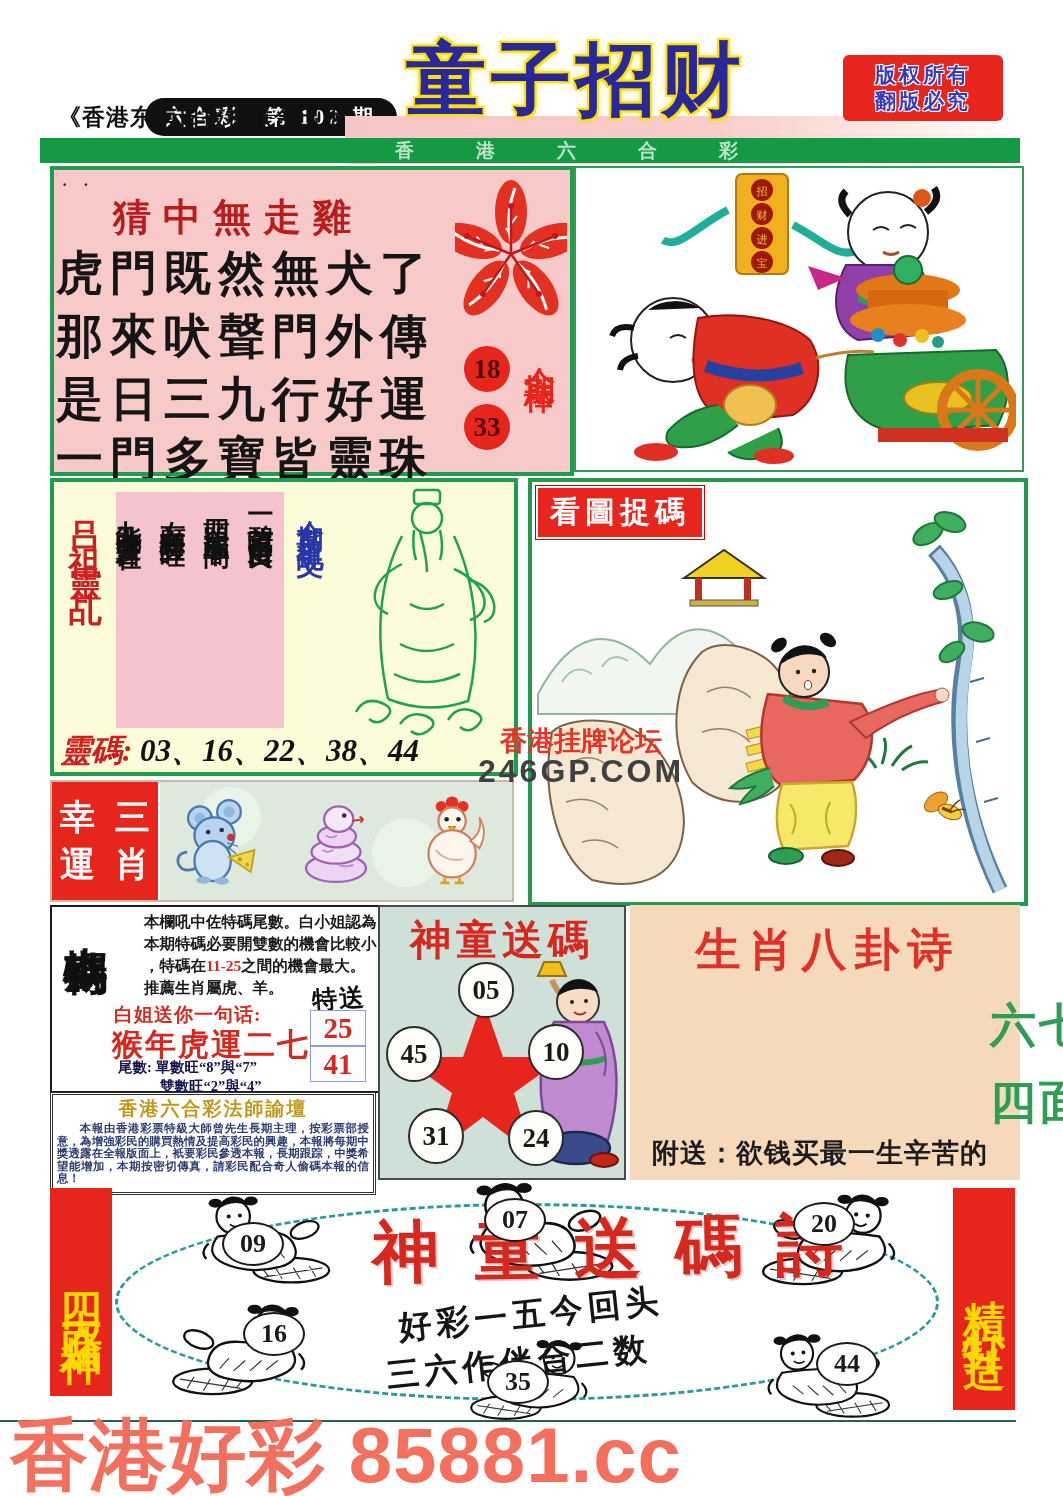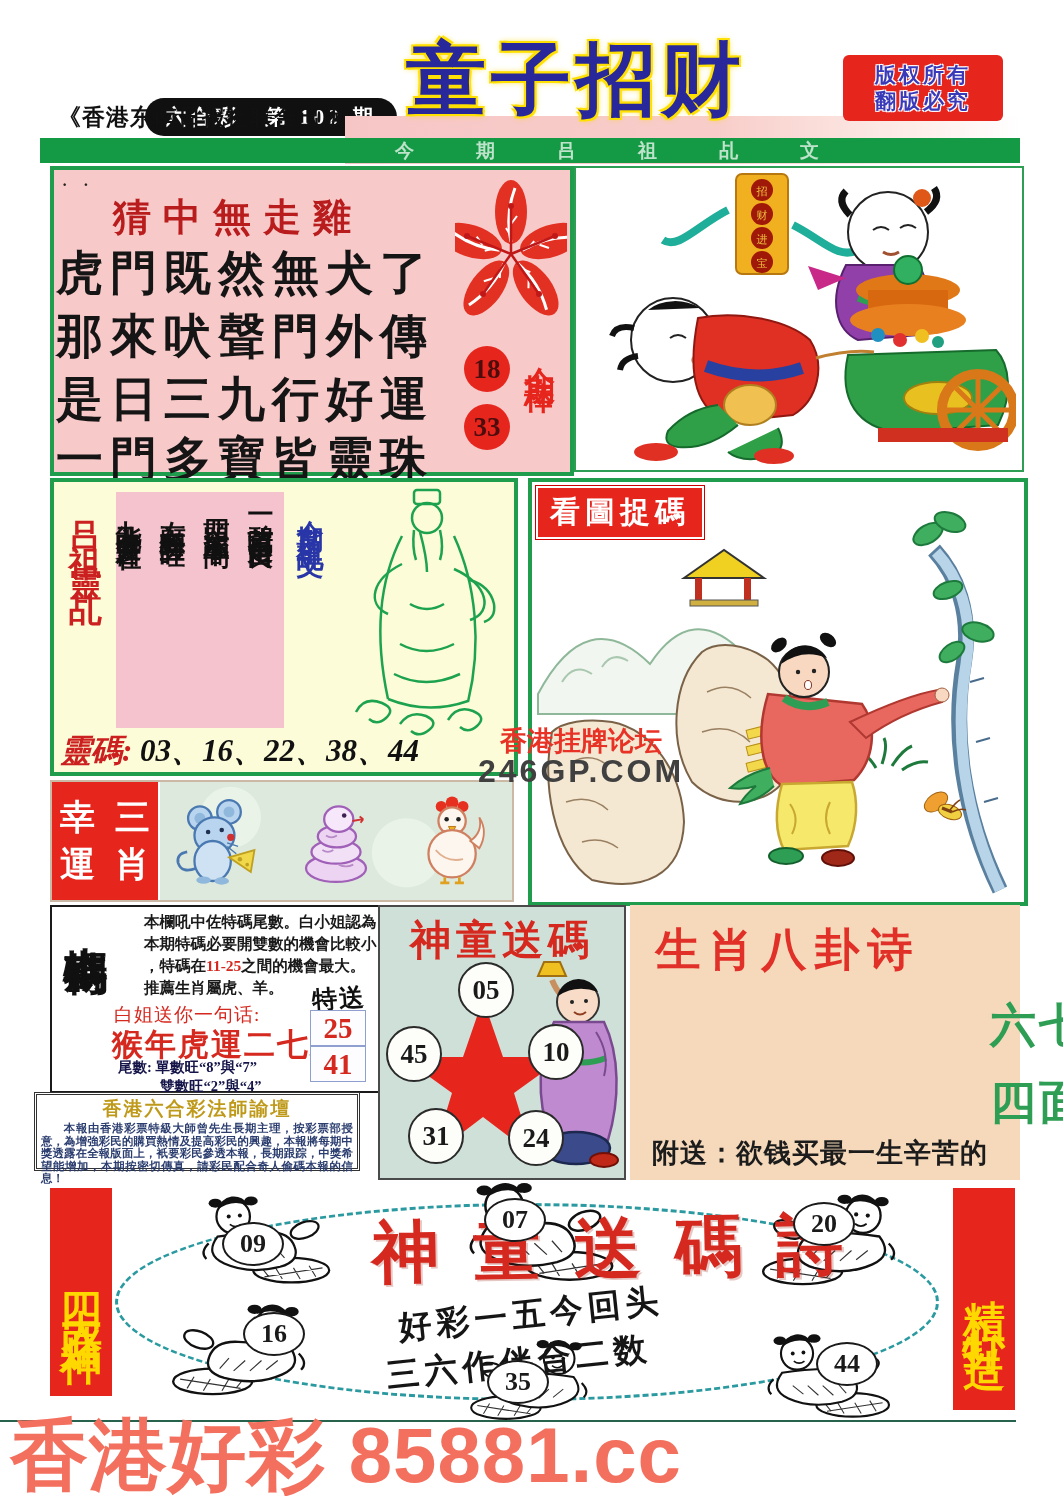--- a/index.html
+++ b/index.html
@@ -56,27 +56,27 @@
     border-right:2px solid #fff;}
   .lucky-label div{color:#fff;font-size:35px;font-weight:900;letter-spacing:10px;line-height:1.35;margin-left:10px;}
   .lucky-animals{flex:1;display:flex;align-items:center;justify-content:space-around;
     background:radial-gradient(circle at 20% 30%,#e9f3e8 0 30px,transparent 31px),
                radial-gradient(circle at 70% 60%,#e9f3e8 0 34px,transparent 35px),#dde9dd;}
 
   
   .tema-box{left:50px;top:905px;width:326px;height:184px;background:#fff;border:2px solid #1a1a1a;}
   .tema-label{writing-mode:vertical-rl;font-size:44px;font-weight:900;color:#101010;letter-spacing:2px;}
   .tema-par{left:60px;top:6px;width:262px;font-size:15.5px;font-weight:bold;color:#1a1a1a;line-height:22px;}
-  .tema-red1{color:#d5281e;font-size:19px;font-weight:400;letter-spacing:1px;}
+  .tema-red1{color:#d5281e;font-size:19px;font-weight:700;letter-spacing:1px;}
   .tema-red2{color:#d5281e;font-size:31px;font-weight:900;letter-spacing:2px;white-space:nowrap;}
   .tema-tail{font-size:14.5px;font-weight:900;color:#15154a;line-height:19px;}
   .gift-label{font-size:25px;font-weight:900;color:#101010;letter-spacing:2px;transform:rotate(-4deg);}
   .gift-num{width:54px;height:34px;border:1px solid #8fa0d0;background:#fdfdff;color:#d5281e;
     font-size:29px;font-weight:900;display:flex;align-items:center;justify-content:center;}
-  .fashi-box{left:34px;top:1092px;width:326px;height:79px;background:#fff;border:3px double #333;box-sizing:border-box;}
+  .fashi-box{left:50px;top:1092px;width:326px;height:103px;background:#fff;border:3px double #333;box-sizing:border-box;}
   .fashi-title{text-align:center;font-size:19px;font-weight:900;color:#bf9a1a;letter-spacing:2px;margin-top:1px;}
   .fashi-body{font-size:11.4px;font-weight:bold;color:#2c3e70;line-height:12.6px;padding:0 4px;text-align:justify;text-indent:2em;}
   .shentong-box{left:378px;top:905px;width:248px;height:275px;background:#cfe0d8;border:2px solid #4a4a4a;box-sizing:border-box;}
   .shentong-title{width:100%;text-align:center;top:8px;font-size:41px;font-weight:900;color:#d5281e;letter-spacing:5px;}
   .num-circle{width:52px;height:52px;border-radius:50%;background:#fdfdfa;border:2px solid #2a2a2a;
     color:#1a1a1a;font-size:27px;font-weight:bold;display:flex;align-items:center;justify-content:center;z-index:3;}
   .bagua-box{left:630px;top:905px;width:390px;height:275px;background:#f6d9ba;}
   .bagua-title{width:100%;text-align:center;top:14px;font-size:45px;font-weight:900;color:#e03028;letter-spacing:8px;}
   .bagua-line{width:100%;text-align:center;font-size:46px;font-weight:900;color:#2f9e55;letter-spacing:3px;white-space:nowrap;}
   .bagua-extra{left:22px;top:230px;font-size:27px;font-weight:900;color:#1c1c1c;letter-spacing:1px;}
@@ -102,21 +102,21 @@
 
   <div class="abs issue-pill">六合彩　第 102 期</div>
   <div class="abs publisher">《香港东南日报社联合出版》</div>
   <div class="abs pink-strip"></div>
   <div class="abs main-title">童子招财</div>
   <div class="abs copyright">
     <div>版权所有</div>
     <div>翻版必究</div>
   </div>
   <div class="abs green-bar">
-    <span>今期吕祖乩文</span>
+    <span>香港六合彩</span>
   </div>
 
   <div class="abs poem-box"></div>
   <div class="abs poem-dots">· ·</div>
   <div class="abs poem-title">猜中無走雞</div>
   <div class="abs poem-line" style="top:242px;">虎門既然無犬了</div>
   <div class="abs poem-line" style="top:305px;">那來吠聲門外傳</div>
   <div class="abs poem-line" style="top:368px;">是日三九行好運</div>
   <div class="abs poem-line" style="top:428px;">一門多寶皆靈珠</div>
 
@@ -387,21 +387,21 @@
     <ellipse cx="56" cy="188" rx="34" ry="16" fill="#3a4a8a" stroke="#1c2850" stroke-width="2.5"></ellipse>
     <ellipse cx="84" cy="200" rx="14" ry="7" fill="#c02818" stroke="#701008" stroke-width="2"></ellipse>
   </svg>
   <div class="abs num-circle" style="left:458px;top:962px;">05</div>
   <div class="abs num-circle" style="left:386px;top:1026px;">45</div>
   <div class="abs num-circle" style="left:528px;top:1024px;">10</div>
   <div class="abs num-circle" style="left:408px;top:1108px;">31</div>
   <div class="abs num-circle" style="left:508px;top:1110px;">24</div>
 
   <div class="abs bagua-box"></div>
-  <div class="abs bagua-title" style="left:630px;top:920px;width:316px;">生肖八卦诗</div>
+  <div class="abs bagua-title" style="left:630px;top:920px;width:316px;padding-left:40px;">生肖八卦诗</div>
   <div class="abs bagua-line" style="left:630px;top:995px;">六七都配三字后</div>
   <div class="abs bagua-line" style="left:630px;top:1072px;">四面八方有福音</div>
   <div class="abs bagua-extra" style="left:652px;top:1135px;">附送：欲钱买最一生辛苦的</div>
 
   <div class="abs dash-ellipse"></div>
   <div class="abs vbar" style="left:50px;top:1188px;height:208px;">
     <div>四大赌神</div>
   </div>
   <div class="abs vbar" style="left:953px;top:1188px;height:222px;">
     <div>精心打造</div>

